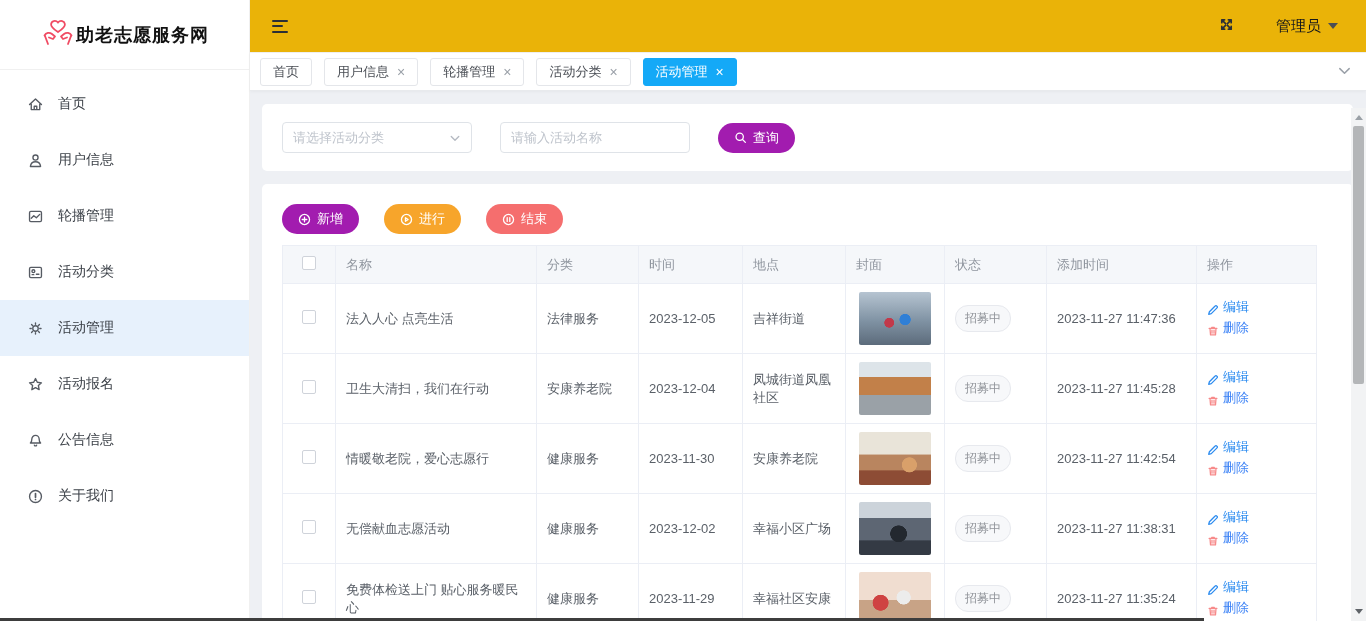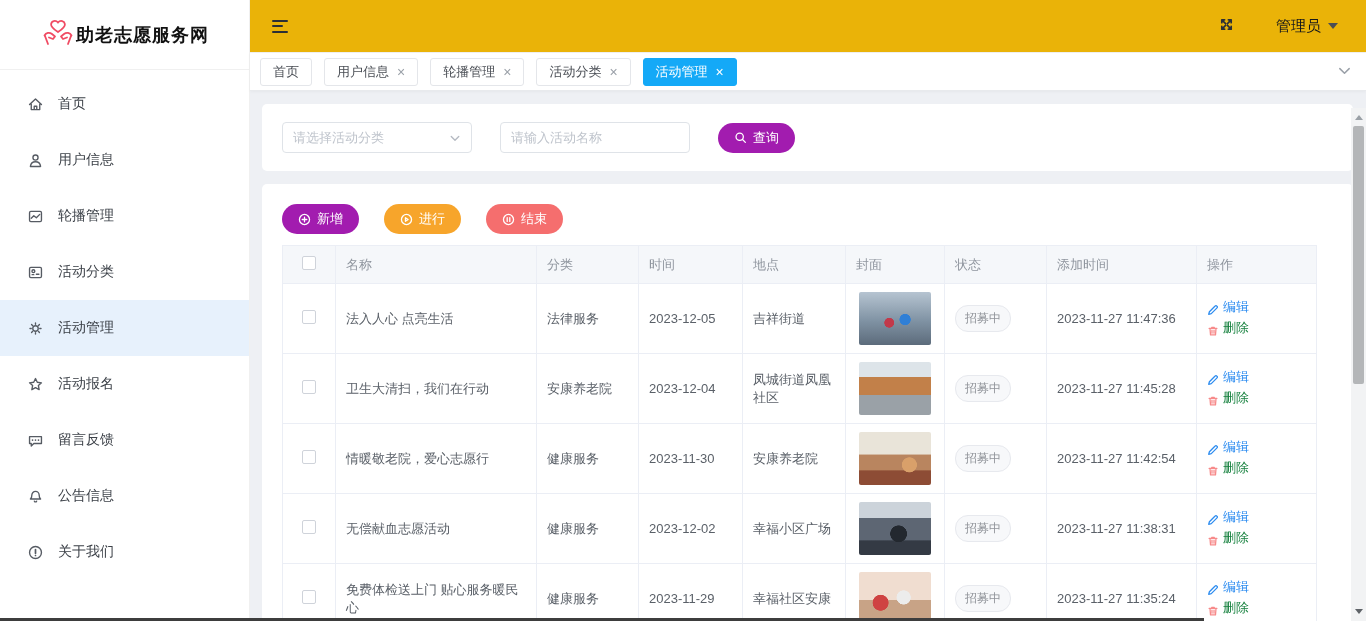--- a/index.html
+++ b/index.html
@@ -69,21 +69,21 @@
   .cover-1 { background:radial-gradient(circle at 64% 52%, #2f7fd6 0 10%, rgba(0,0,0,0) 11%), radial-gradient(circle at 42% 58%, #c2394a 0 9%, rgba(0,0,0,0) 10%), linear-gradient(180deg,#b6c4d1 0%,#7f92a3 55%,#5c6b7b 100%); }
   .cover-2 { background:linear-gradient(180deg,#dde4e9 0 28%,#c28049 29% 62%,#9aa1a7 63%); }
   .cover-3 { background:radial-gradient(circle at 70% 62%, #d9a06a 0 12%, rgba(0,0,0,0) 13%), linear-gradient(180deg,#e9e4d9 0 42%,#b9855f 43% 72%,#8d4c35 73%); }
   .cover-4 { background:radial-gradient(circle at 55% 60%, #23282f 0 16%, rgba(0,0,0,0) 17%), linear-gradient(180deg,#ccd3da 0 30%,#5d6673 31% 72%,#343a44 73%); }
   .cover-5 { background:radial-gradient(circle at 30% 58%, #cf4242 0 13%, rgba(0,0,0,0) 14%), radial-gradient(circle at 62% 48%, #ececec 0 13%, rgba(0,0,0,0) 14%), linear-gradient(180deg,#f0ddd0 0 52%,#c8a386 53%); }
 
   .tag { display:inline-block; padding:4px 9px; font-size:12px; color:#909399; background:#f7f8fa; border:1px solid #e7e9ee; border-radius:13px; }
 
   .op-link { display:inline-flex; align-items:flex-end; gap:4px; font-size:13px; cursor:pointer; }
   .op-edit { color:#2d8cf0; margin-right:14px; }
-  .op-del { color:#15803d; }
+  .op-del { color:#3b82f6; }
   .op-link svg { width:12px; height:12px; fill:none; stroke-width:1.5; stroke-linecap:round; stroke-linejoin:round; }
   .op-edit svg { stroke:#2d8cf0; }
   .op-del svg { stroke:#f78989; }
 
   
   .v-scrollbar { position:absolute; top:108px; right:0; width:15px; height:513px; background:#f2f3f4; }
   .sb-arrow { position:absolute; left:0; width:15px; height:15px; display:flex; align-items:center; justify-content:center; cursor:pointer; }
   .sb-arrow.up { top:2px; } .sb-arrow.down { bottom:2px; }
   .tri-up { width:0; height:0; border-left:4px solid transparent; border-right:4px solid transparent; border-bottom:5px solid #9aa0a6; }
   .tri-down { width:0; height:0; border-left:4px solid transparent; border-right:4px solid transparent; border-top:5px solid #5f6368; }
@@ -156,29 +156,20 @@
           </span>
         <span>活动管理</span>
       </div>
       <div class="nav-item">
         <span class="nav-icon">
             <svg viewBox="0 0 20 20">
               <path d="M10 3l2.1 4.4 4.9.6-3.6 3.3.9 4.8L10 13.7l-4.3 2.4.9-4.8L3 8l4.9-.6z"></path>
             </svg>
           </span>
         <span>活动报名</span>
-      </div>
-      <div class="nav-item">
-        <span class="nav-icon">
-            <svg viewBox="0 0 20 20">
-              <path d="M3 5.5h14v8H8l-3 3v-3H3z"></path>
-              <path d="M6.5 9.5h.01M10 9.5h.01M13.5 9.5h.01" stroke-width="2"></path>
-            </svg>
-          </span>
-        <span>留言反馈</span>
       </div>
       <div class="nav-item">
         <span class="nav-icon">
             <svg viewBox="0 0 20 20">
               <path d="M10 4a4.3 4.3 0 0 1 4.3 4.3c0 3.2 1.2 4.2 1.7 4.7H4c.5-.5 1.7-1.5 1.7-4.7A4.3 4.3 0 0 1 10 4zM8.7 15.5a1.4 1.4 0 0 0 2.6 0"></path>
             </svg>
           </span>
         <span>公告信息</span>
       </div>
       <div class="nav-item">

